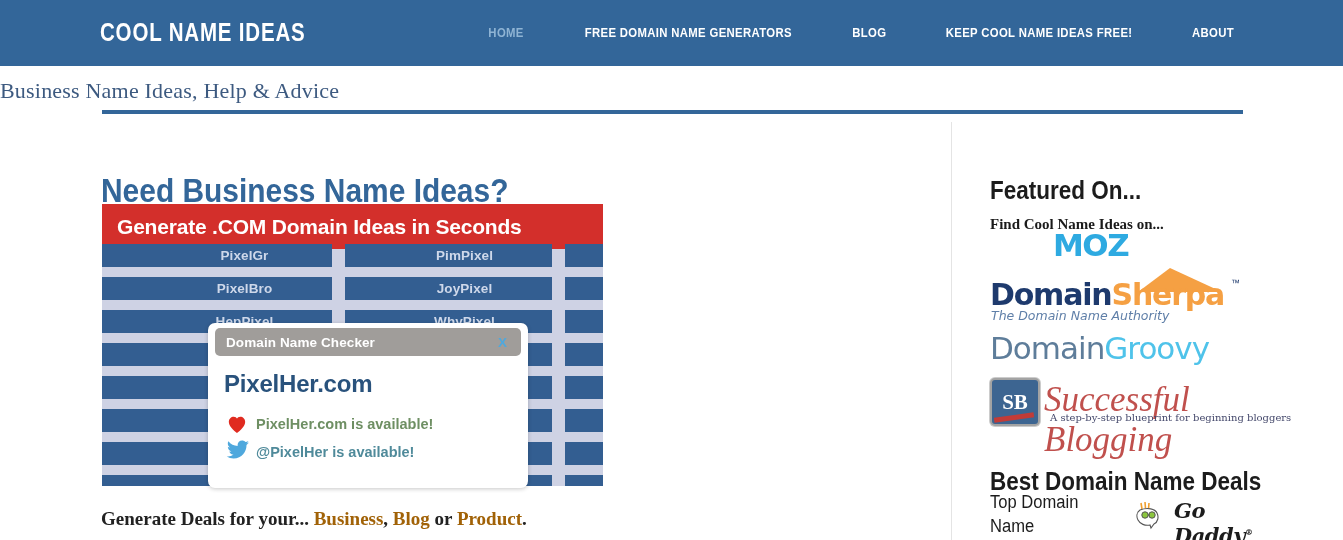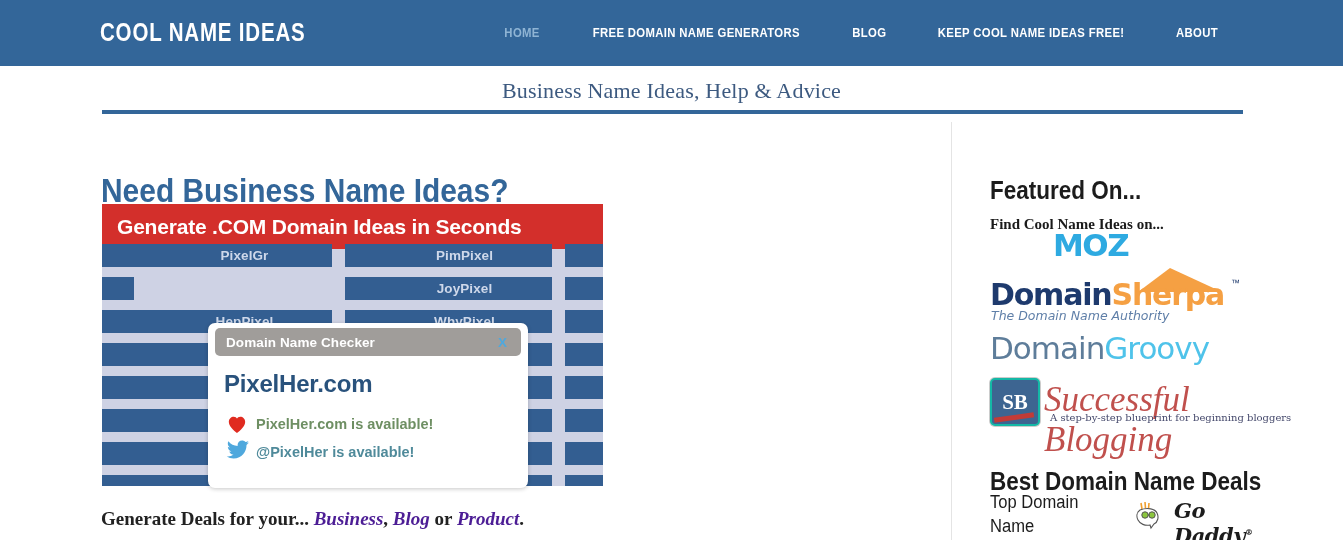--- a/index.html
+++ b/index.html
@@ -24,43 +24,42 @@
     font-family: "Liberation Sans Narrow", "Liberation Sans", sans-serif;
     font-size: 25px;
     font-weight: 700;
     letter-spacing: 1.0px;
     color: #ffffff;
     transform: scaleX(0.82);
     transform-origin: left center;
     white-space: nowrap;
   }
   .nav {
-    position: absolute; right: 108px; top: 25px;
+    position: absolute; right: 92px; top: 25px;
     display: flex; align-items: center;
-    gap: 4px;
+    gap: 12px;
     white-space: nowrap;
   }
   .nav a {
     display: inline-block;
     font-family: "Liberation Sans Narrow", "Liberation Sans", sans-serif;
     font-size: 13.5px;
     font-weight: 700;
     letter-spacing: .4px;
     color: #ffffff;
     text-decoration: none;
     transform: scaleX(0.84);
     padding: 0 13px;
   }
   .nav a.current { color: #8fb4d4; }
 
   
   .tagline {
     position: absolute; left: 0; top: 78px;
     width: 1343px;
-    text-align: center;
     font-family: "Liberation Serif", serif;
     font-size: 22px;
     color: #3d5a80;
     letter-spacing: .2px;
   }
   .rule {
     position: absolute; left: 102px; top: 110px;
     width: 1141px; height: 4px;
     background: #336699;
   }
@@ -172,21 +171,21 @@
   .avail-row .glyph { width: 30px; display: flex; align-items: center; }
 
   .lead {
     position: absolute; left: 101px; top: 508px;
     font-family: "Liberation Serif", serif;
     font-size: 19px;
     font-weight: 700;
     color: #222222;
     white-space: nowrap;
   }
-  .lead a { color: #4c1d95; text-decoration: none; font-style: italic; }
+  .lead a { color: #a16207; text-decoration: none; }
 
   
   .sb-title {
     position: absolute; left: 990px;
     font-family: "Liberation Sans Narrow", "Liberation Sans", sans-serif;
     font-size: 25px; font-weight: 700;
     color: #1c1c1c;
     transform: scaleX(0.90);
     transform-origin: left center;
     white-space: nowrap;
@@ -257,21 +256,21 @@
     font-family: "DejaVu Sans", sans-serif;
   }
   .logo-groovy .g1 { color: #5e7d9a; }
   .logo-groovy .g2 { color: #4fc3ea; }
   
   .logo-sb { position: absolute; left: 990px; top: 378px; width: 258px; height: 48px; }
   .logo-sb .badge {
     position: absolute; left: 0; top: 0;
     width: 46px; height: 44px;
     background: #3d6591;
-    border: 2px solid #14b8a6;
+    border: 2px solid #a3a3a3;
     border-radius: 5px;
     box-shadow: 0 0 0 1px #ccc;
     color: #ffffff;
     font-size: 21px; font-weight: 700;
     display: flex; align-items: center; justify-content: center;
     font-family: "Liberation Serif", serif;
   }
   .logo-sb .badge::after {
     content: "";
     position: absolute; left: 2px; bottom: 4px;
@@ -339,20 +338,21 @@
         <div class="cell" style="top: 28px;"></div>
         <div class="cell" style="top: 61px;"></div>
         <div class="cell" style="top: 94px;"></div>
         <div class="cell" style="top: 127px;"></div>
         <div class="cell" style="top: 160px;"></div>
         <div class="cell" style="top: 193px;"></div>
         <div class="cell" style="top: 226px;"></div>
       </div>
     <div class="gcol c1">
         <div class="cell" style="top: -5px;">PixelGr</div>
+        <div class="cell" style="top: 28px;">PixelBro</div>
         <div class="cell" style="top: 61px;">HepPixel</div>
         <div class="cell" style="top: 94px;">P</div>
         <div class="cell" style="top: 127px;">P</div>
         <div class="cell" style="top: 160px;">Pi</div>
         <div class="cell" style="top: 193px;">Pi</div>
         <div class="cell" style="top: 226px;">W</div>
       </div>
     <div class="gcol c2">
         <div class="cell" style="top: -5px;">PimPixel</div>
         <div class="cell" style="top: 28px;">JoyPixel</div>

